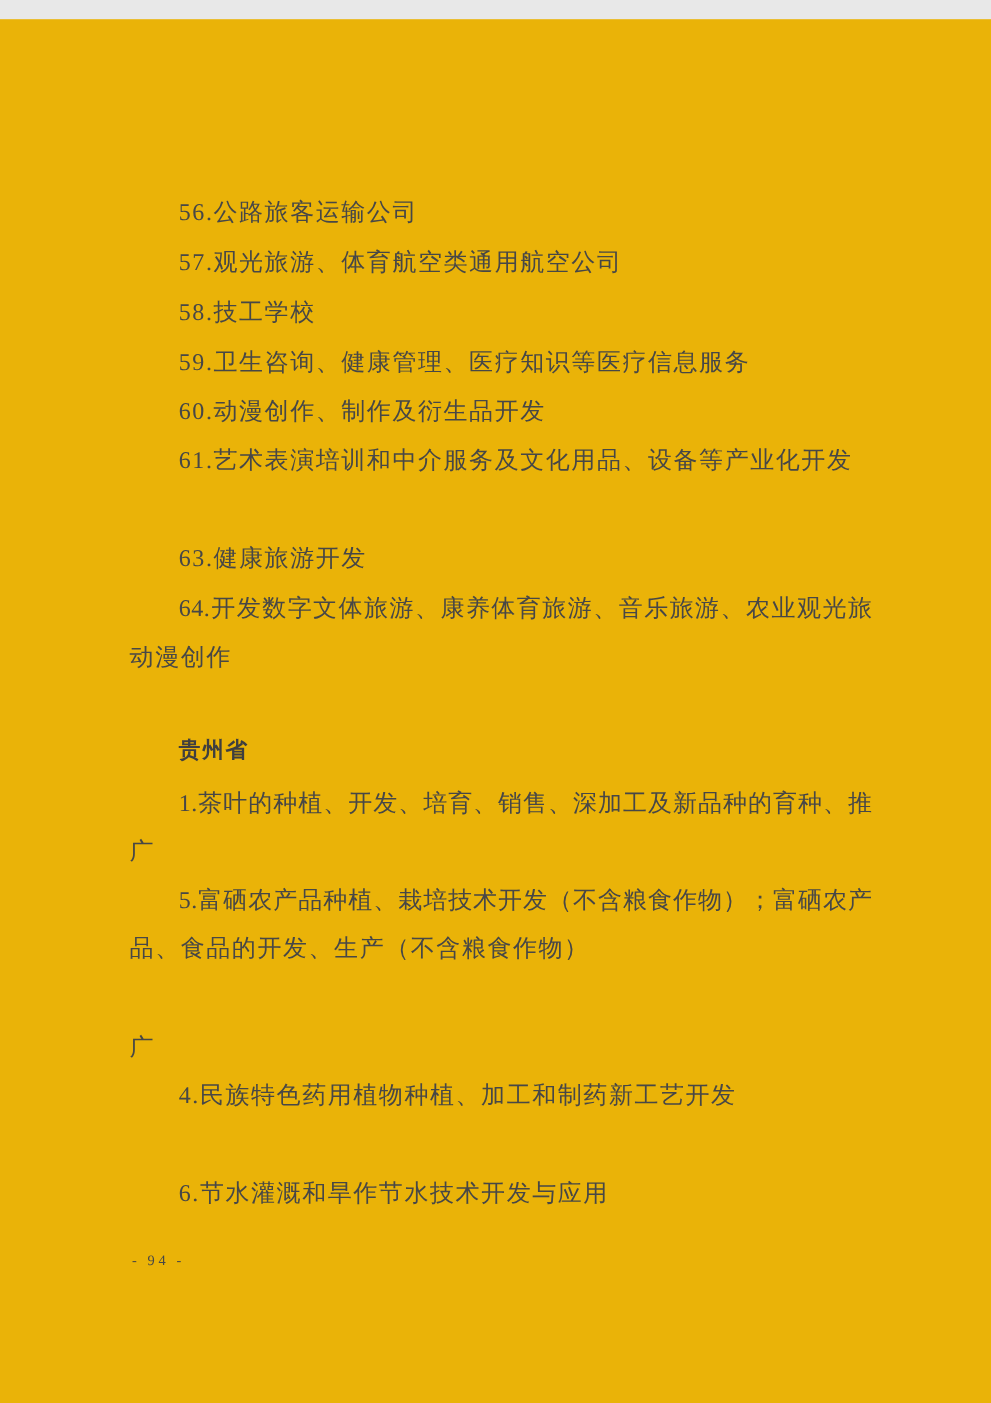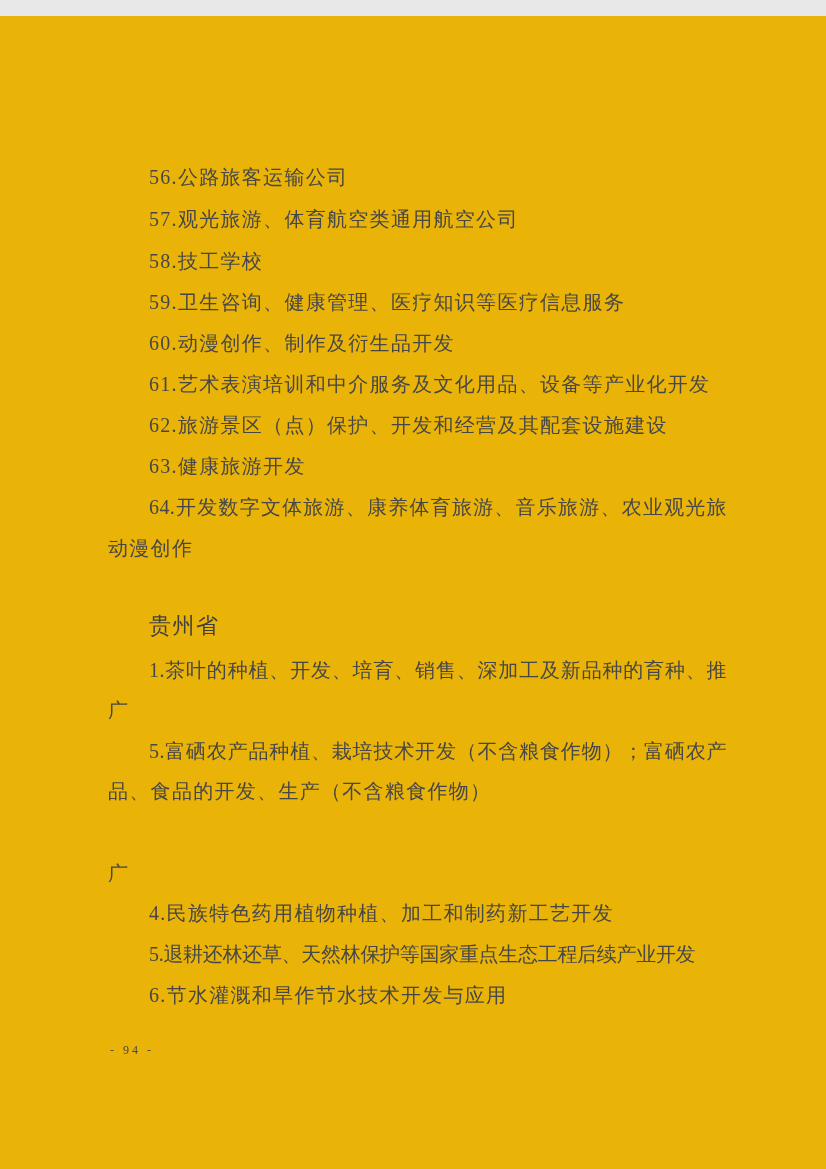--- a/index.html
+++ b/index.html
@@ -37,22 +37,22 @@
     text-align-last: justify;
     letter-spacing: 0.4px;
     overflow: hidden;
     max-height: 30px;
     font-family: Liberation Serif, serif;
   }
   
   .tight { letter-spacing: -0.3px; }
   .heading {
     font-family: "Liberation Sans", "DejaVu Sans", sans-serif;
-    font-weight: normal;
-    font-size: 22px;
+    font-weight: bold;
+    font-size: 18px;
     color: #3f3f3f;
     letter-spacing: 1.5px;
   }
   .footer {
     position: absolute;
     left: 110px;
     top: 1027px;
     font-family: "Liberation Serif", "DejaVu Serif", serif;
     font-size: 12px;
     letter-spacing: 3px;
@@ -63,31 +63,29 @@
 <body>
 
 <div class="page">
 
   <div class="ln ind" style="top:148px">56.公路旅客运输公司</div>
   <div class="ln ind" style="top:190px">57.观光旅游、体育航空类通用航空公司</div>
   <div class="ln ind" style="top:232px">58.技工学校</div>
   <div class="ln ind" style="top:273px">59.卫生咨询、健康管理、医疗知识等医疗信息服务</div>
   <div class="ln ind" style="top:314px">60.动漫创作、制作及衍生品开发</div>
   <div class="ln ind" style="top:355px">61.艺术表演培训和中介服务及文化用品、设备等产业化开发</div>
-  <div class="ln ind" style="top:396px">62.旅游景区（点）保护、开发和经营及其配套设施建设</div>
   <div class="ln ind" style="top:437px">63.健康旅游开发</div>
   <div class="ln fill" style="top:478px">64.开发数字文体旅游、康养体育旅游、音乐旅游、农业观光旅</div>
   <div class="ln mgn" style="top:519px">动漫创作</div>
 
   <div class="ln ind heading" style="top:596px">贵州省</div>
 
   <div class="ln fill" style="top:641px">1.茶叶的种植、开发、培育、销售、深加工及新品种的育种、推</div>
   <div class="ln mgn" style="top:681px">广</div>
   <div class="ln fill" style="top:722px">5.富硒农产品种植、栽培技术开发（不含粮食作物）；富硒农产</div>
   <div class="ln mgn" style="top:762px">品、食品的开发、生产（不含粮食作物）</div>
   <div class="ln mgn" style="top:844px">广</div>
   <div class="ln ind" style="top:884px">4.民族特色药用植物种植、加工和制药新工艺开发</div>
-  <div class="ln ind tight" style="top:925px">5.退耕还林还草、天然林保护等国家重点生态工程后续产业开发</div>
   <div class="ln ind" style="top:966px">6.节水灌溉和旱作节水技术开发与应用</div>
 
   <div class="footer">- 94 -</div>
 
 </div>
 
 </body></html>

